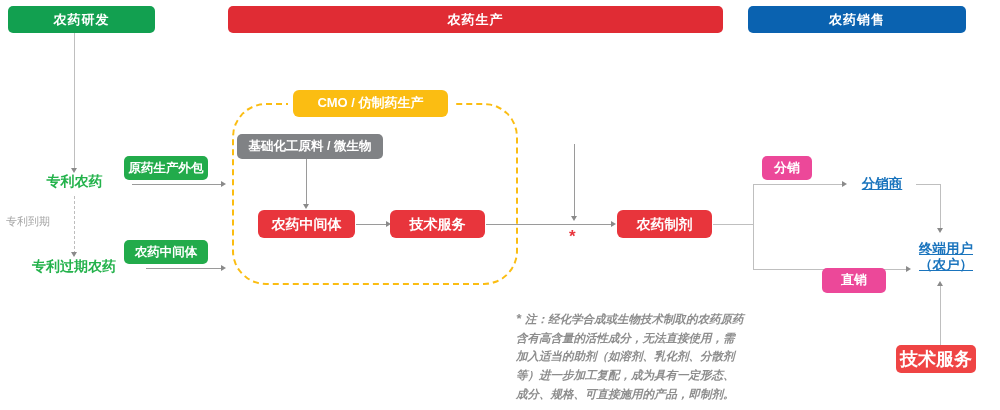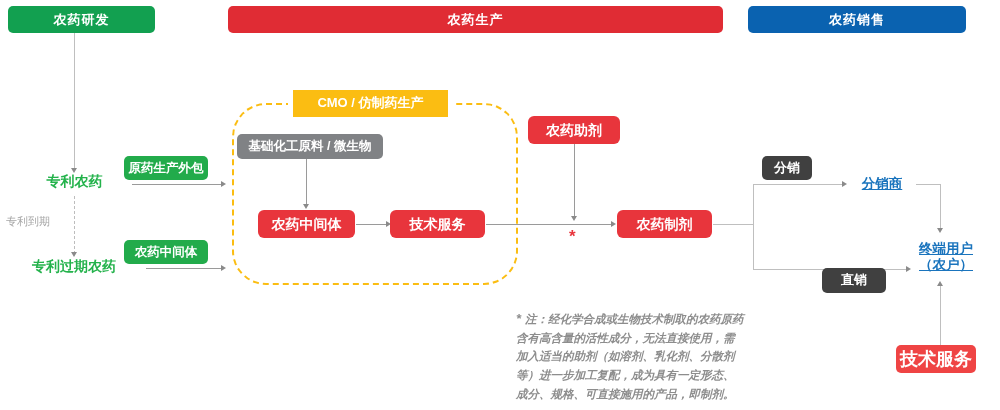--- a/index.html
+++ b/index.html
@@ -19,24 +19,24 @@
   .phase-blue{background:#0a62b0;}
 
   
   .node{
     display:flex;align-items:center;justify-content:center;
     font-weight:bold;border-radius:6px;color:#fff;text-align:center;
     line-height:1.15;
   }
   .node-red{background:#e8353c;font-size:14px;}
   .node-gray{background:#808285;font-size:12.5px;border-radius:5px;}
-  .node-amber{background:#fbbd12;font-size:13px;border-radius:0;}
+  .node-amber{background:#fbbd12;font-size:13px;border-radius:6px;}
   .node-green-lbl{background:#22ab4b;font-size:12.5px;border-radius:5px;}
   .node-green-soft{background:#ef4444;font-size:18px;border-radius:5px;}
-  .node-blue-lbl{background:#404040;font-size:13px;border-radius:5px;}
+  .node-blue-lbl{background:#ec4899;font-size:13px;border-radius:5px;}
 
   
   .txt{display:flex;align-items:center;justify-content:center;text-align:center;font-weight:bold;line-height:1.18;}
   .txt-green{color:#23b24b;font-size:14px;}
   .txt-blue{color:#1a74bd;font-size:13.5px;text-decoration:underline;}
   .txt-gray{color:#a6a6a6;font-size:11px;font-weight:normal;}
 
   
   .hline{background:#9a9a9a;height:1px;}
   .vline{background:#9a9a9a;width:1px;}
@@ -133,23 +133,20 @@
   <div class="abs hline" style="left:356px;top:224px;width:32px;"></div>
   <div class="abs arrow-r" style="left:386px;top:220.5px;"></div>
 
   <div class="abs node node-red" style="left:390px;top:210px;width:95px;height:28px;">
     <span>技术服务</span>
   </div>
 
   <div class="abs hline" style="left:486px;top:224px;width:128px;"></div>
   <div class="abs arrow-r" style="left:611px;top:220.5px;"></div>
 
-  <div class="abs node node-red" style="left:528px;top:116px;width:92px;height:28px;">
-    <span>农药助剂</span>
-  </div>
   <div class="abs vline" style="left:574px;top:144px;height:74px;"></div>
   <div class="abs arrow-d" style="left:570.5px;top:216px;"></div>
 
   <div class="abs aster" style="left:569px;top:228px;">
     <span>*</span>
   </div>
 
   <div class="abs node node-red" style="left:617px;top:210px;width:95px;height:28px;">
     <span>农药制剂</span>
   </div>

